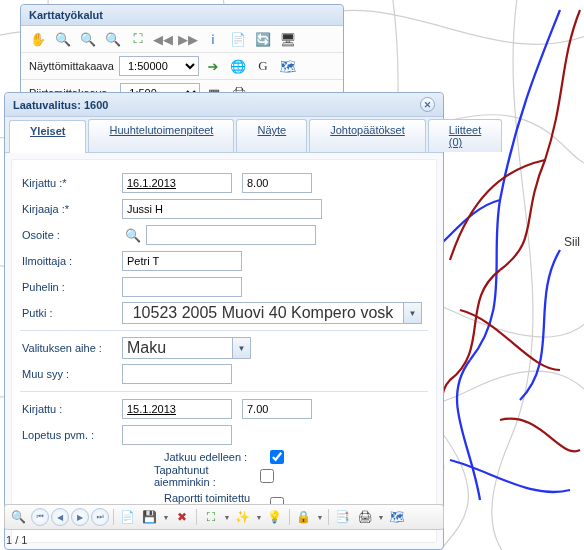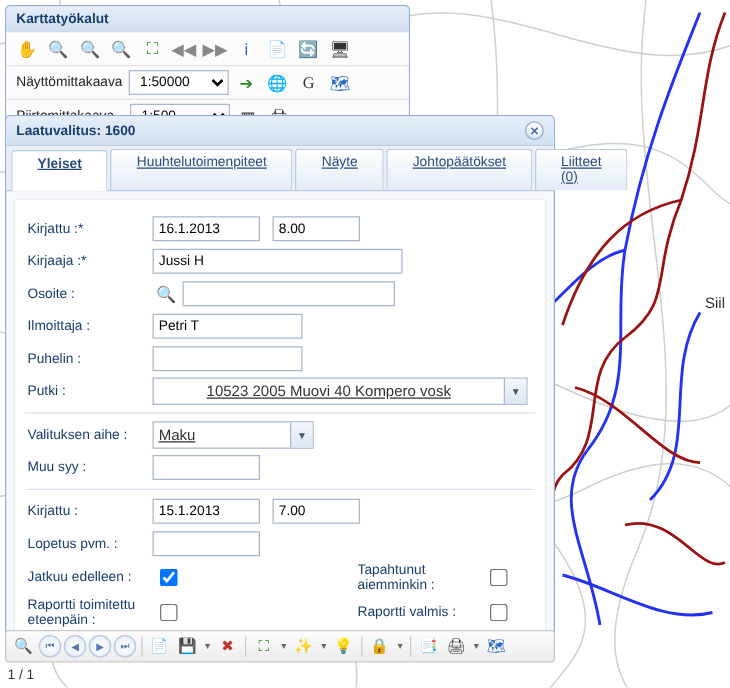--- a/index.html
+++ b/index.html
@@ -44,21 +44,21 @@
     border-radius: 8px;
     background: linear-gradient(#fff,#d9e6f4);
     display: flex;
     align-items: center;
     justify-content: center;
     font-size: 9px;
     color: #4a6a9a;
     cursor: pointer;
   }
   .karta {
-    top: 4px; left: 4px;
+    top: 4px; left: 20px;
     width: 324px;
   }
   .tb-row {
     display: flex;
     align-items: center;
     padding: 2px 6px;
     gap: 3px;
     background: #fcfcfc;
   }
   .tb-row + .tb-row { border-top: 1px solid #e4e4e4; }
@@ -124,46 +124,46 @@
     color: #1a3e6e;
     font-size: 11px;
   }
   .tin {
     height: 20px;
     border: 1px solid #a9b8cc;
     padding: 0 4px;
     font-size: 11px;
     background: #fff;
   }
-  .tin.w1 { width: 86px; }
+  .tin.w1 { width: 110px; text-decoration: underline; }
   .tin.w0 { width: 70px; margin-left: 10px; }
   .tin.wL { width: 200px; }
   .tin.wS { width: 120px; }
   .combo {
     height: 22px;
     border: 1px solid #a9b8cc;
     display: flex; align-items: center;
     background: #fff;
   }
-  .combo .ctext { flex: 1; padding: 0 4px; font-size: 12px; text-decoration: underline; }
+  .combo .ctext { flex: 1; padding: 0 4px; font-size: 16px; }
   .combo .carr {
     width: 18px; height: 20px;
     background: linear-gradient(#f4f7fb,#dbe6f4);
     border-left: 1px solid #a9b8cc;
     display: flex; align-items: center; justify-content: center;
     font-size: 8px; color: #456;
   }
   .combo.wBig { width: 300px; justify-content: center; }
   .combo.wBig .ctext { text-align: center; }
   .combo.wSel { width: 129px; }
   .sep { border-top: 1px solid #d9e2ee; margin: 6px -2px; }
   .cbx {
     width: 14px; height: 14px; margin: 0;
   }
-  .two-col { display: flex; justify-content: space-between; }
+  .two-col { display: flex; justify-content: space-between; flex-direction: column; }
   .two-col .col { display: flex; align-items: center; gap: 6px; }
   .two-col .col2label { width: 100px; color: #1a3e6e; font-size: 11px; }
   .bottom-bar {
     position: absolute;
     left: 4px; right: auto; bottom: 20px;
     width: 440px;
     height: 26px;
     background: linear-gradient(#fdfdfd,#ececec);
     border: 1px solid #c9c9c9;
     border-radius: 3px;

